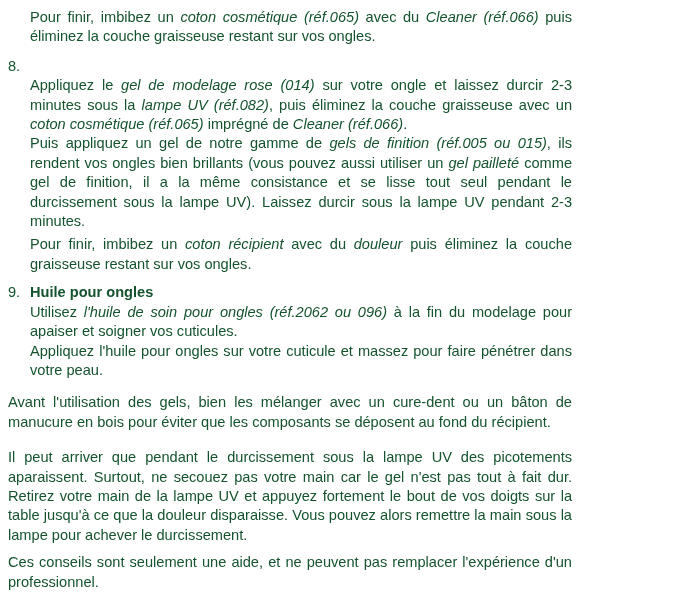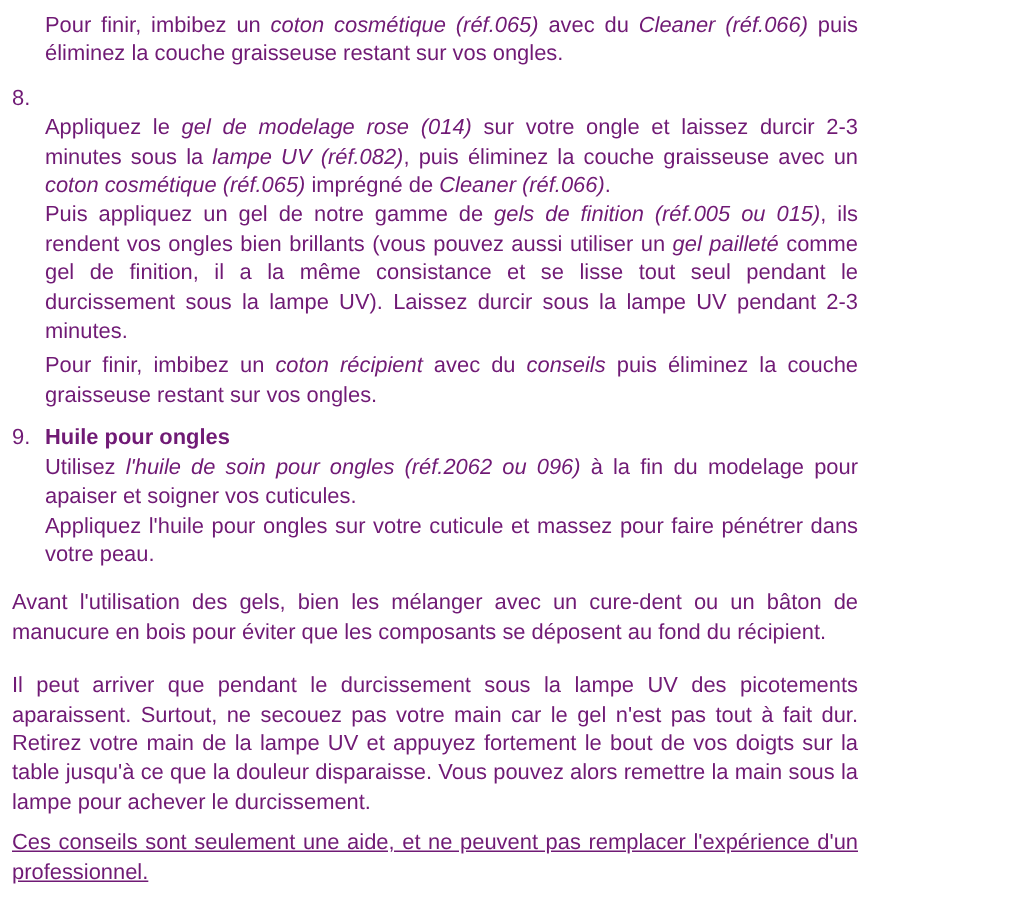--- a/index.html
+++ b/index.html
@@ -13,21 +13,21 @@
     overflow: hidden;
   }
   .doc-page {
     box-sizing: border-box;
     width: 580px;
     height: 600px;
     padding: 8px 8px 0 8px;
     font-family: "Liberation Sans", "DejaVu Sans", sans-serif;
     font-size: 14.6px;
     line-height: 19.4px;
-    color: #701a75;
+    color: #14532d;
     background: #ffffff;
   }
   .para {
     margin: 0;
     text-align: justify;
   }
   .indented {
     margin-left: 22px;
   }
   .section-heading {
@@ -44,38 +44,38 @@
   }
   .mt-heading8   { margin-top: 10px; }
   .mt-para-finish8 { margin-top: 4px; }
   .mt-heading9   { margin-top: 9px; }
   .informations-heading {
     margin: 66px 0 0 0;
     font-weight: bold;
   }
   .mt-info1 { margin-top: 13px; }
   .mt-info2 { margin-top: 16px; }
-  .mt-info3 { margin-top: 8px; text-decoration: underline; }
+  .mt-info3 { margin-top: 8px; }
 </style>
 </head>
 <body>
 
 <div class="doc-page">
 
   <p class="para indented"><span>Pour finir, imbibez un </span><span style="font-style: italic;">coton cosmétique (réf.065)</span><span> avec du </span><span style="font-style: italic;">Cleaner (réf.066)</span><span> puis éliminez la couche graisseuse restant sur vos ongles.</span></p>
 
   <div class="section-heading mt-heading8">
     <span class="section-number">8.</span>
   </div>
 
   <p class="para indented"><span>Appliquez le </span><span style="font-style: italic;">gel de modelage rose (014)</span><span> sur votre ongle et laissez durcir 2-3 minutes sous la </span><span style="font-style: italic;">lampe UV (réf.082)</span><span>, puis éliminez la couche graisseuse avec un </span><span style="font-style: italic;">coton cosmétique (réf.065)</span><span> imprégné de </span><span style="font-style: italic;">Cleaner (réf.066)</span><span>.</span></p>
 
   <p class="para indented"><span>Puis appliquez un gel de notre gamme de </span><span style="font-style: italic;">gels de finition (réf.005 ou 015)</span><span>, ils rendent vos ongles bien brillants (vous pouvez aussi utiliser un </span><span style="font-style: italic;">gel pailleté</span><span> comme gel de finition, il a la même consistance et se lisse tout seul pendant le durcissement sous la lampe UV). Laissez durcir sous la lampe UV pendant 2-3 minutes.</span></p>
 
-  <p class="para indented mt-para-finish8"><span>Pour finir, imbibez un </span><span style="font-style: italic;">coton récipient</span><span> avec du </span><span style="font-style: italic;">conseils</span><span> puis éliminez la couche graisseuse restant sur vos ongles.</span></p>
+  <p class="para indented mt-para-finish8"><span>Pour finir, imbibez un </span><span style="font-style: italic;">coton récipient</span><span> avec du </span><span style="font-style: italic;">douleur</span><span> puis éliminez la couche graisseuse restant sur vos ongles.</span></p>
 
   <div class="section-heading mt-heading9">
     <span class="section-number">9.</span>
     <span>Huile pour ongles</span>
   </div>
 
   <p class="para indented"><span>Utilisez </span><span style="font-style: italic;">l'huile de soin pour ongles (réf.2062 ou 096)</span><span> à la fin du modelage pour apaiser et soigner vos cuticules.</span></p>
 
   <p class="para indented"><span>Appliquez l'huile pour ongles sur votre cuticule et massez pour faire pénétrer dans votre peau.</span></p>
 

